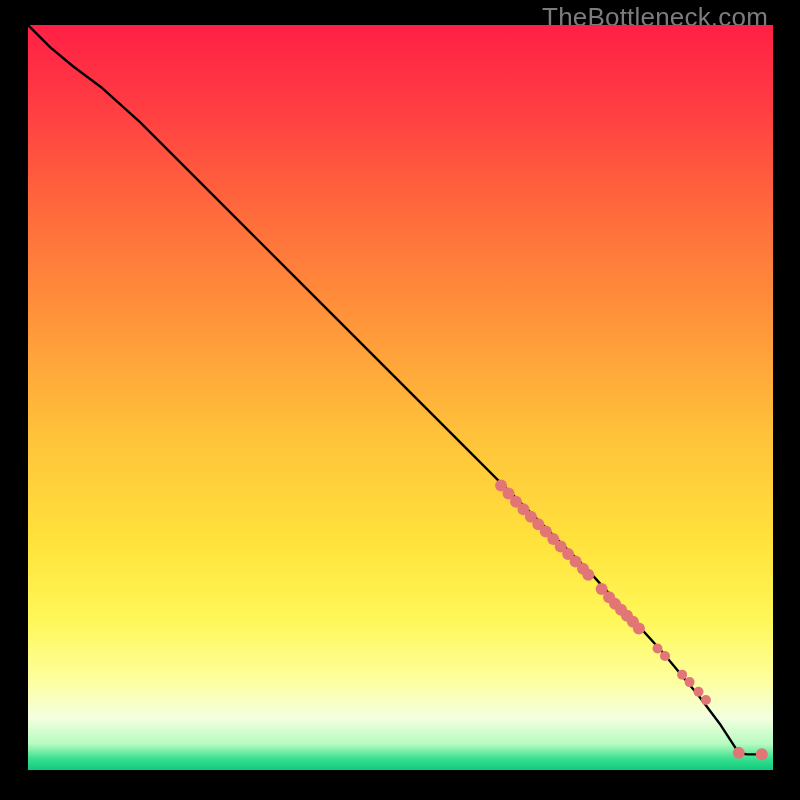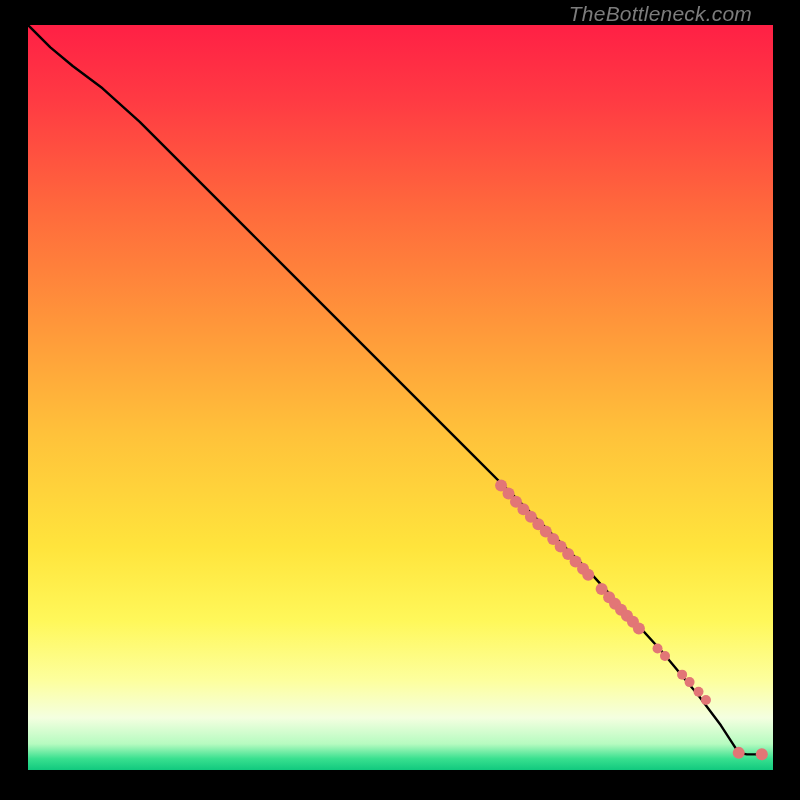--- a/index.html
+++ b/index.html
@@ -20,27 +20,26 @@
     position: absolute;
     left: 28px;
     top: 25px;
     width: 745px;
     height: 745px;
     overflow: hidden;
   }
   .watermark {
     position: absolute;
     top: 2px;
-    right: 48px;
+    right: 32px;
     color: #7c7c7c;
-    font-size: 21px;
+    font-size: 26px;
     font-weight: 500;
     letter-spacing: 0.2px;
     user-select: none;
-    font-style: italic;
   }
   svg {
     display: block;
   }
 </style>
 </head>
 <body>
 
 <div class="stage">
   <div class="watermark">TheBottleneck.com</div>

